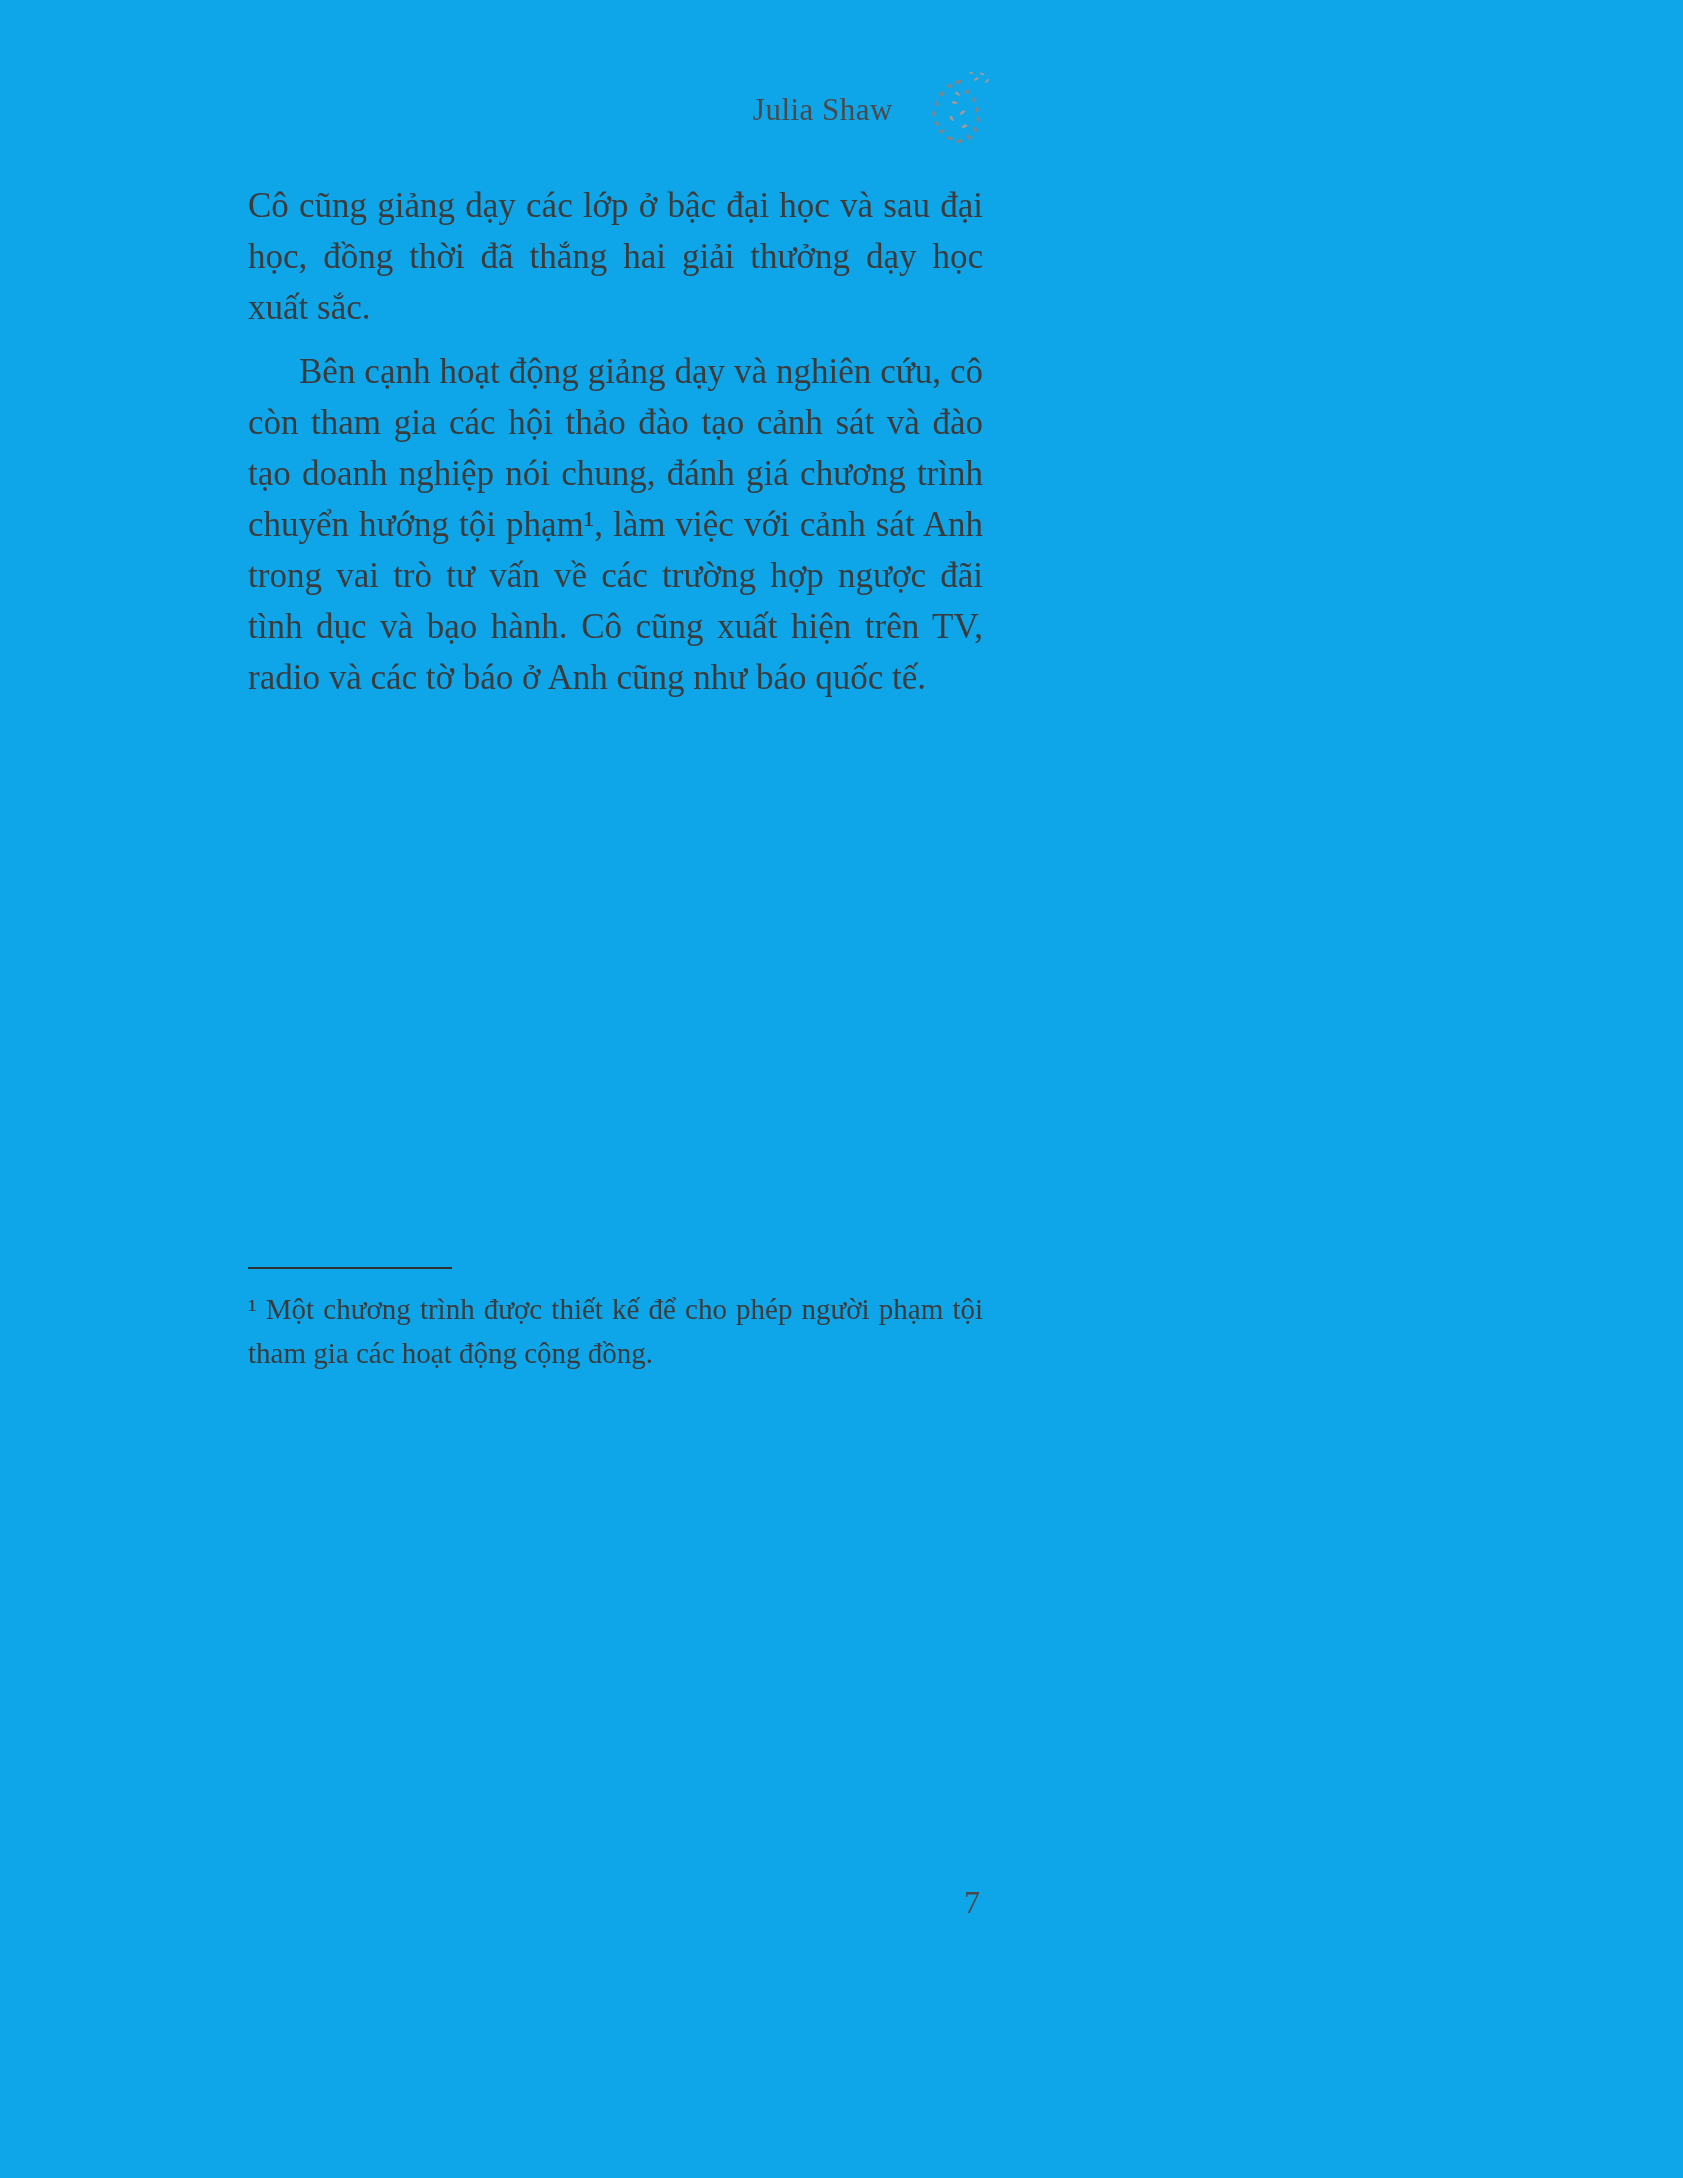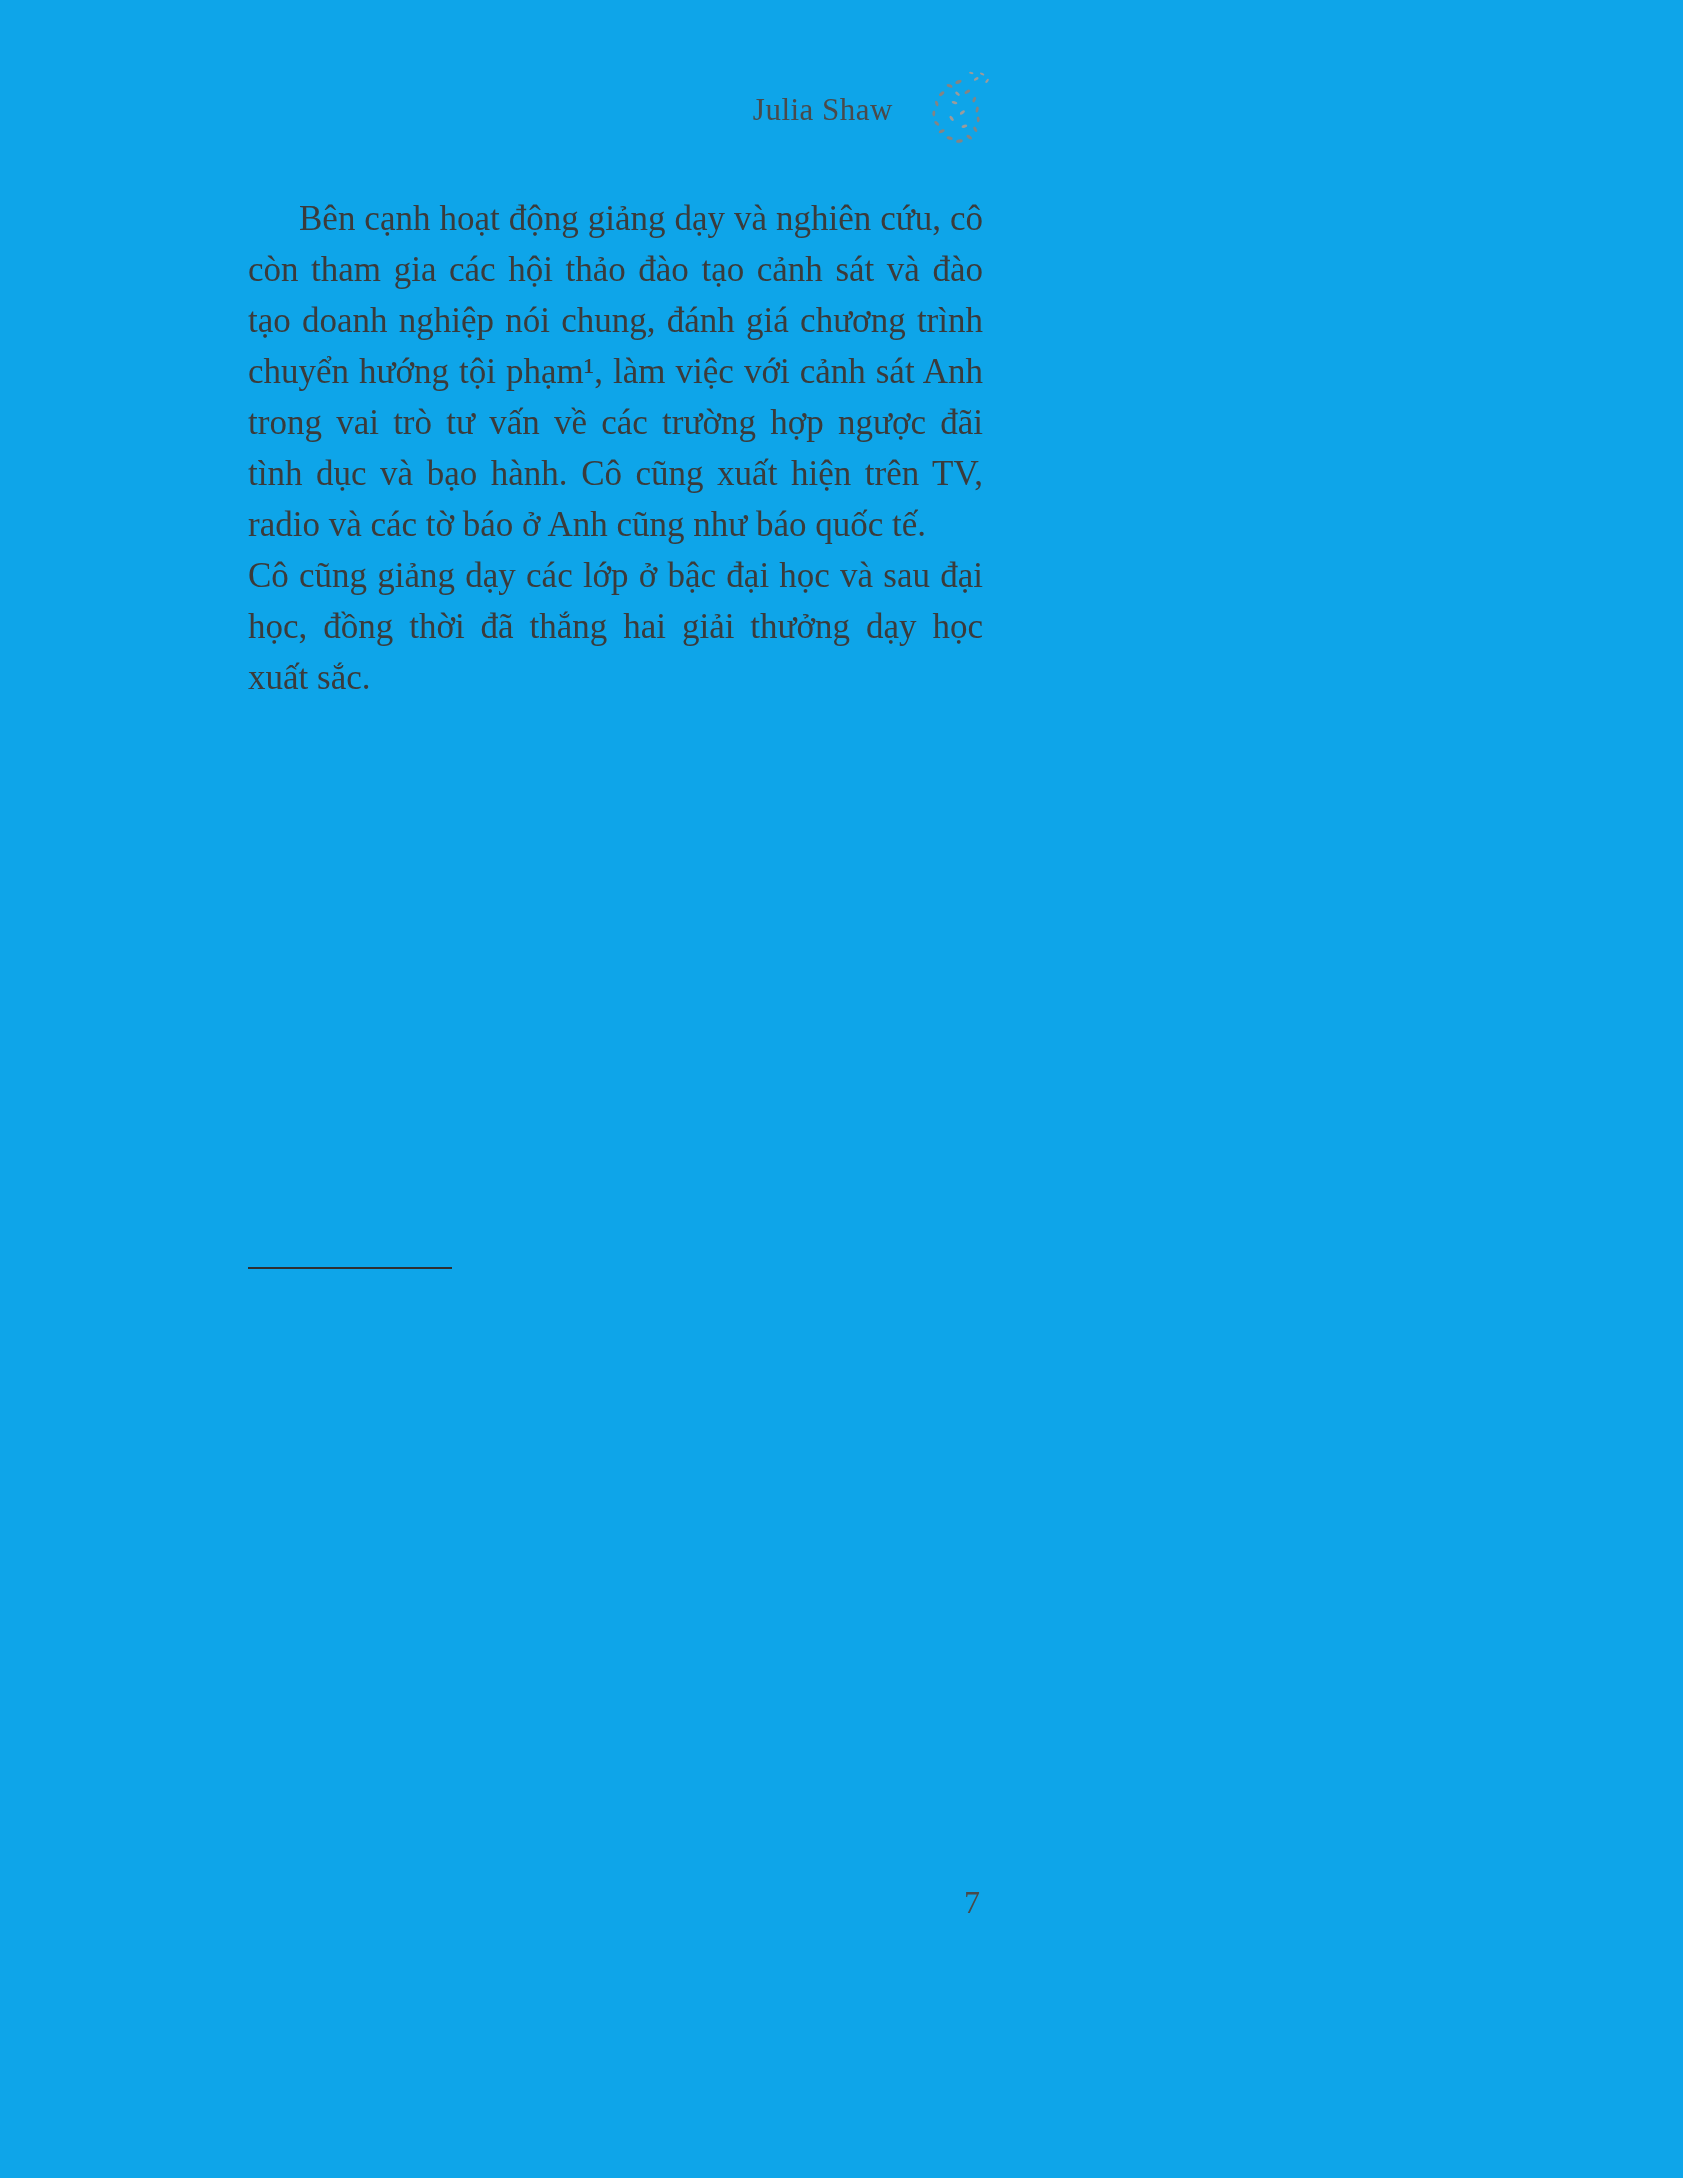--- a/index.html
+++ b/index.html
@@ -118,24 +118,25 @@
           <ellipse cx="58" cy="10" rx="2.6" ry="1.3" transform="rotate(-30 58 10)"></ellipse>
           <ellipse cx="64" cy="5" rx="2.4" ry="1.2" transform="rotate(25 64 5)"></ellipse>
           <ellipse cx="69" cy="12" rx="2.4" ry="1.2" transform="rotate(-50 69 12)"></ellipse>
           <ellipse cx="53" cy="4" rx="2.2" ry="1.1" transform="rotate(10 53 4)"></ellipse>
         </g>
       </svg>
     </span>
   </header>
 
   <main class="body-text">
+    <p class="para">Cô cũng giảng dạy các lớp ở bậc đại học và sau đại học, đồng thời đã thắng hai giải thưởng dạy học xuất sắc.</p>
     <p class="para indent">Bên cạnh hoạt động giảng dạy và nghiên cứu, cô còn tham gia các hội thảo đào tạo cảnh sát và đào tạo doanh nghiệp nói chung, đánh giá chương trình chuyển hướng tội phạm¹, làm việc với cảnh sát Anh trong vai trò tư vấn về các trường hợp ngược đãi tình dục và bạo hành. Cô cũng xuất hiện trên TV, radio và các tờ báo ở Anh cũng như báo quốc tế.</p>
-    <p class="para">Cô cũng giảng dạy các lớp ở bậc đại học và sau đại học, đồng thời đã thắng hai giải thưởng dạy học xuất sắc.</p>
   </main>
 
   <div class="footnote-area">
     <div class="footnote-rule"></div>
+    <p class="footnote">¹ Một chương trình được thiết kế để cho phép người phạm tội tham gia các hoạt động cộng đồng.</p>
   </div>
 
   <div class="page-number">7</div>
 
 </div>
 
 
 </body></html>

